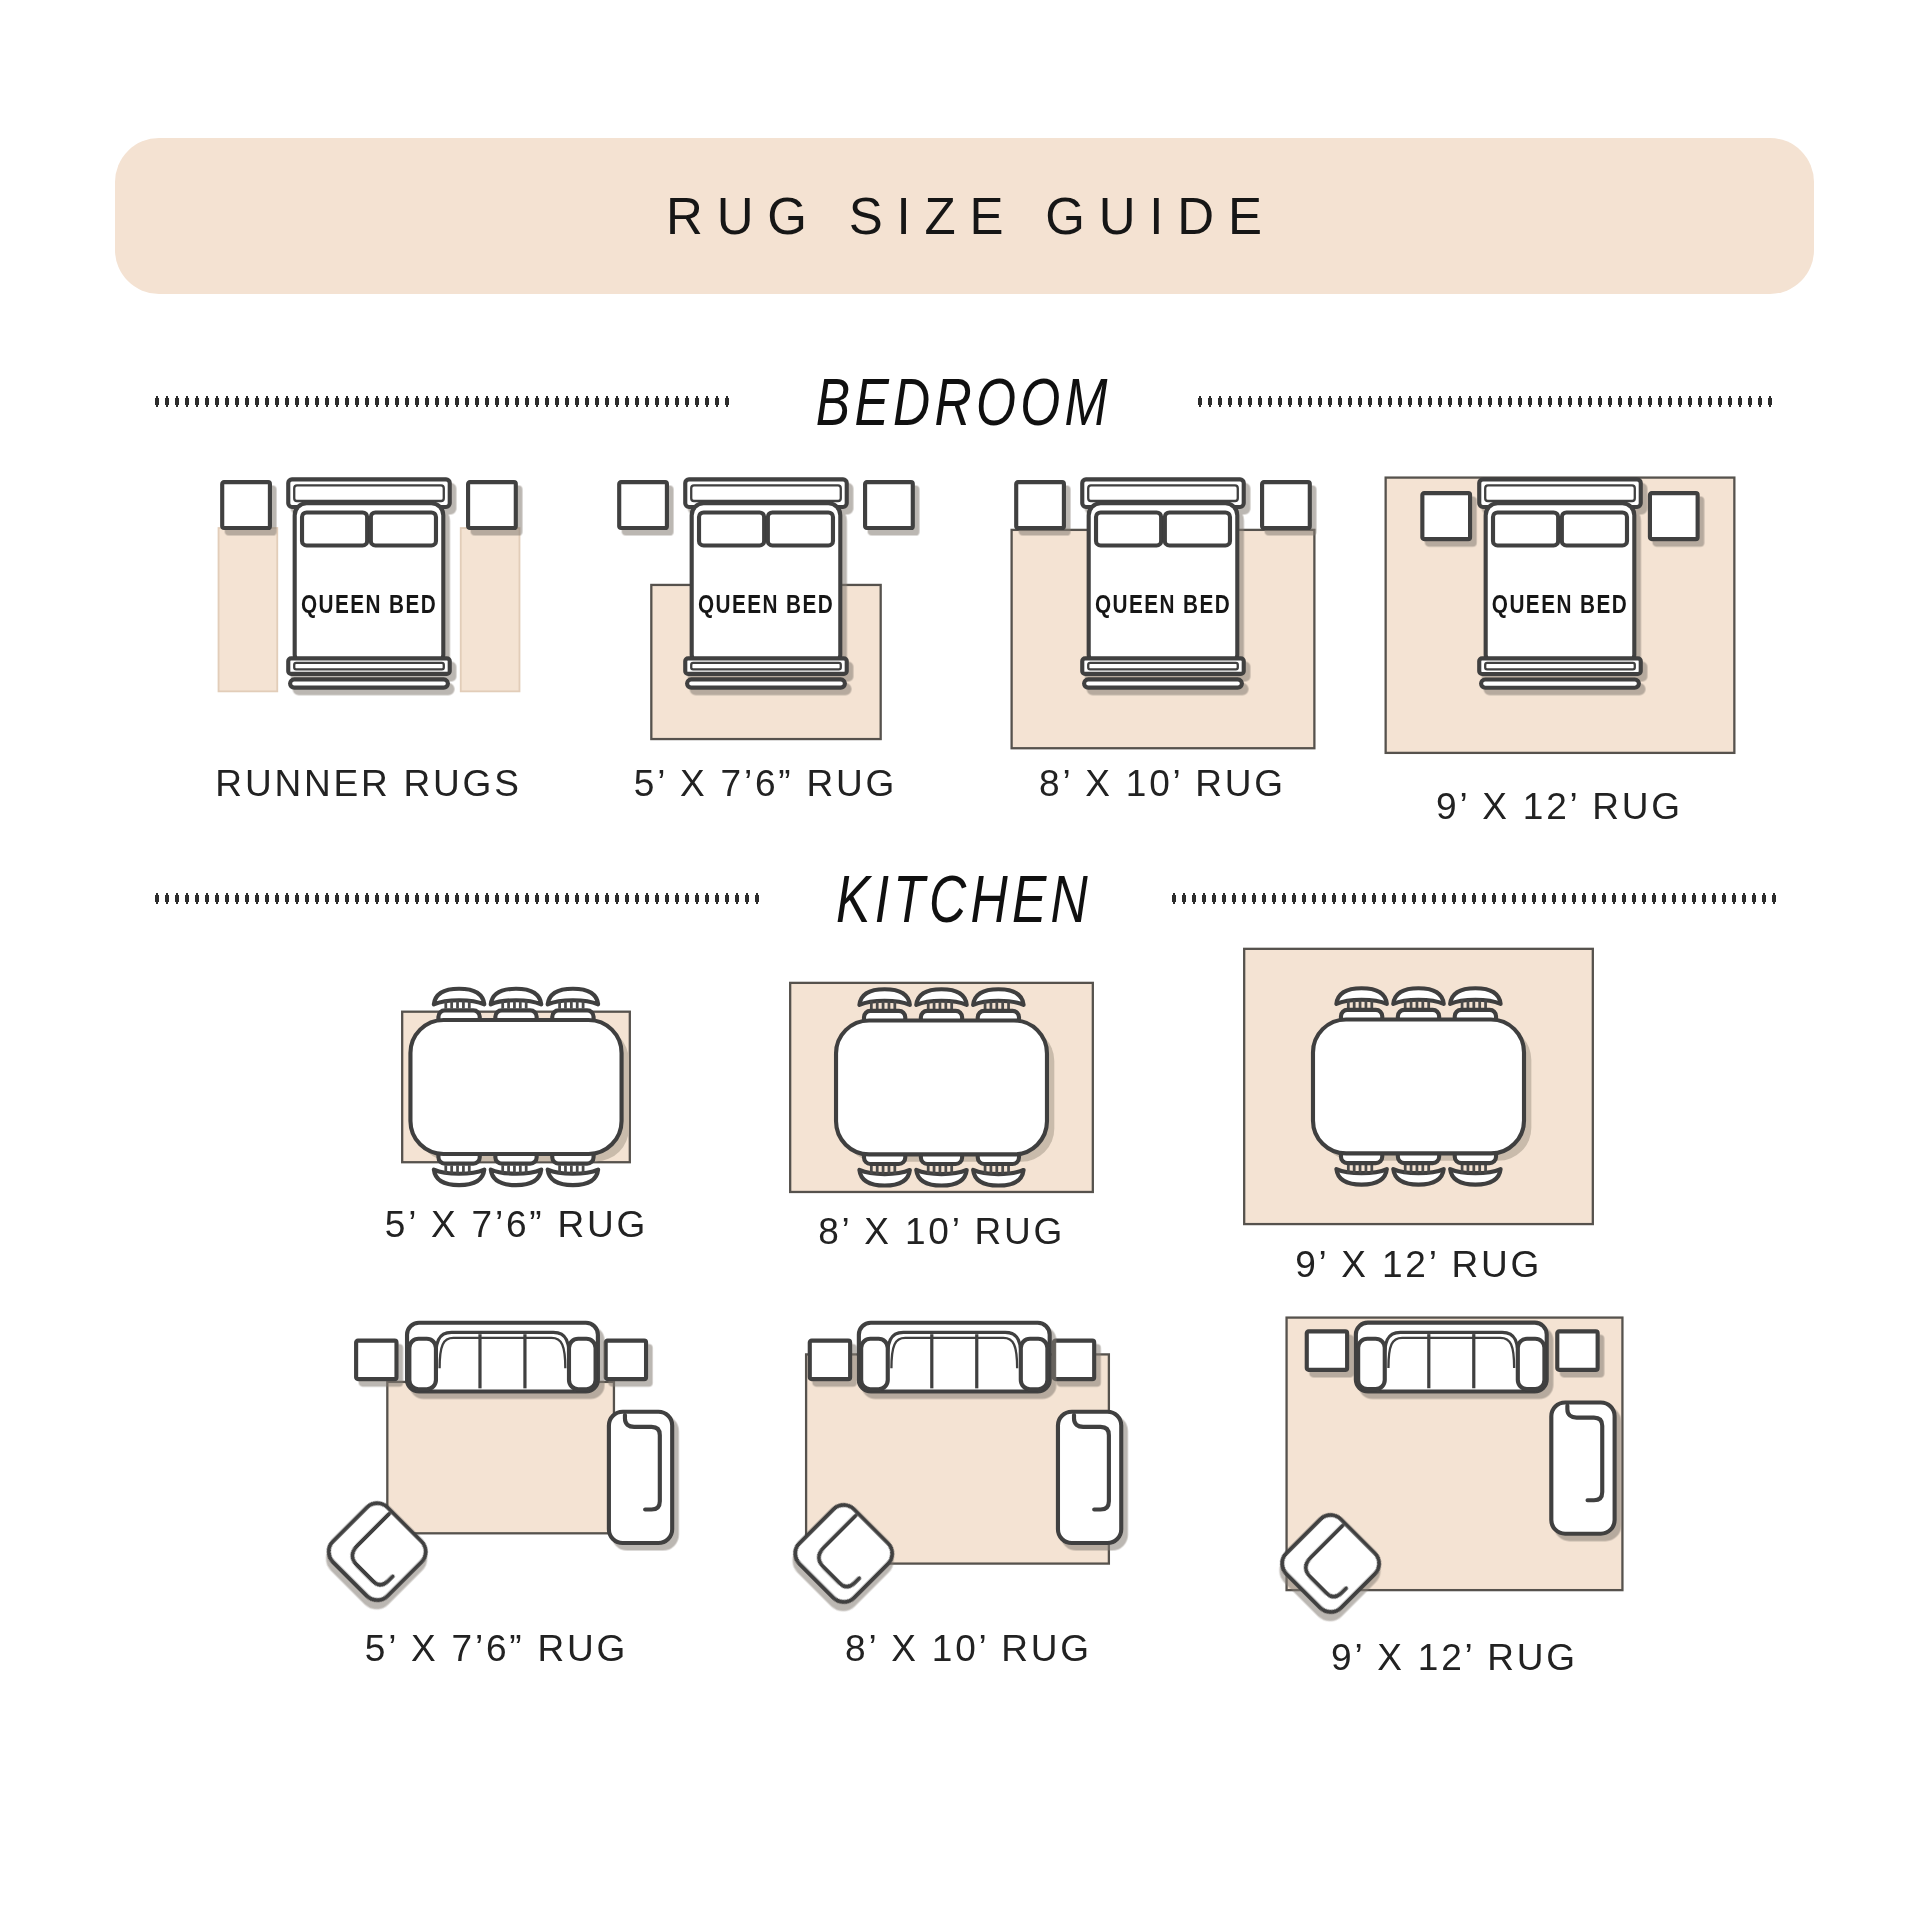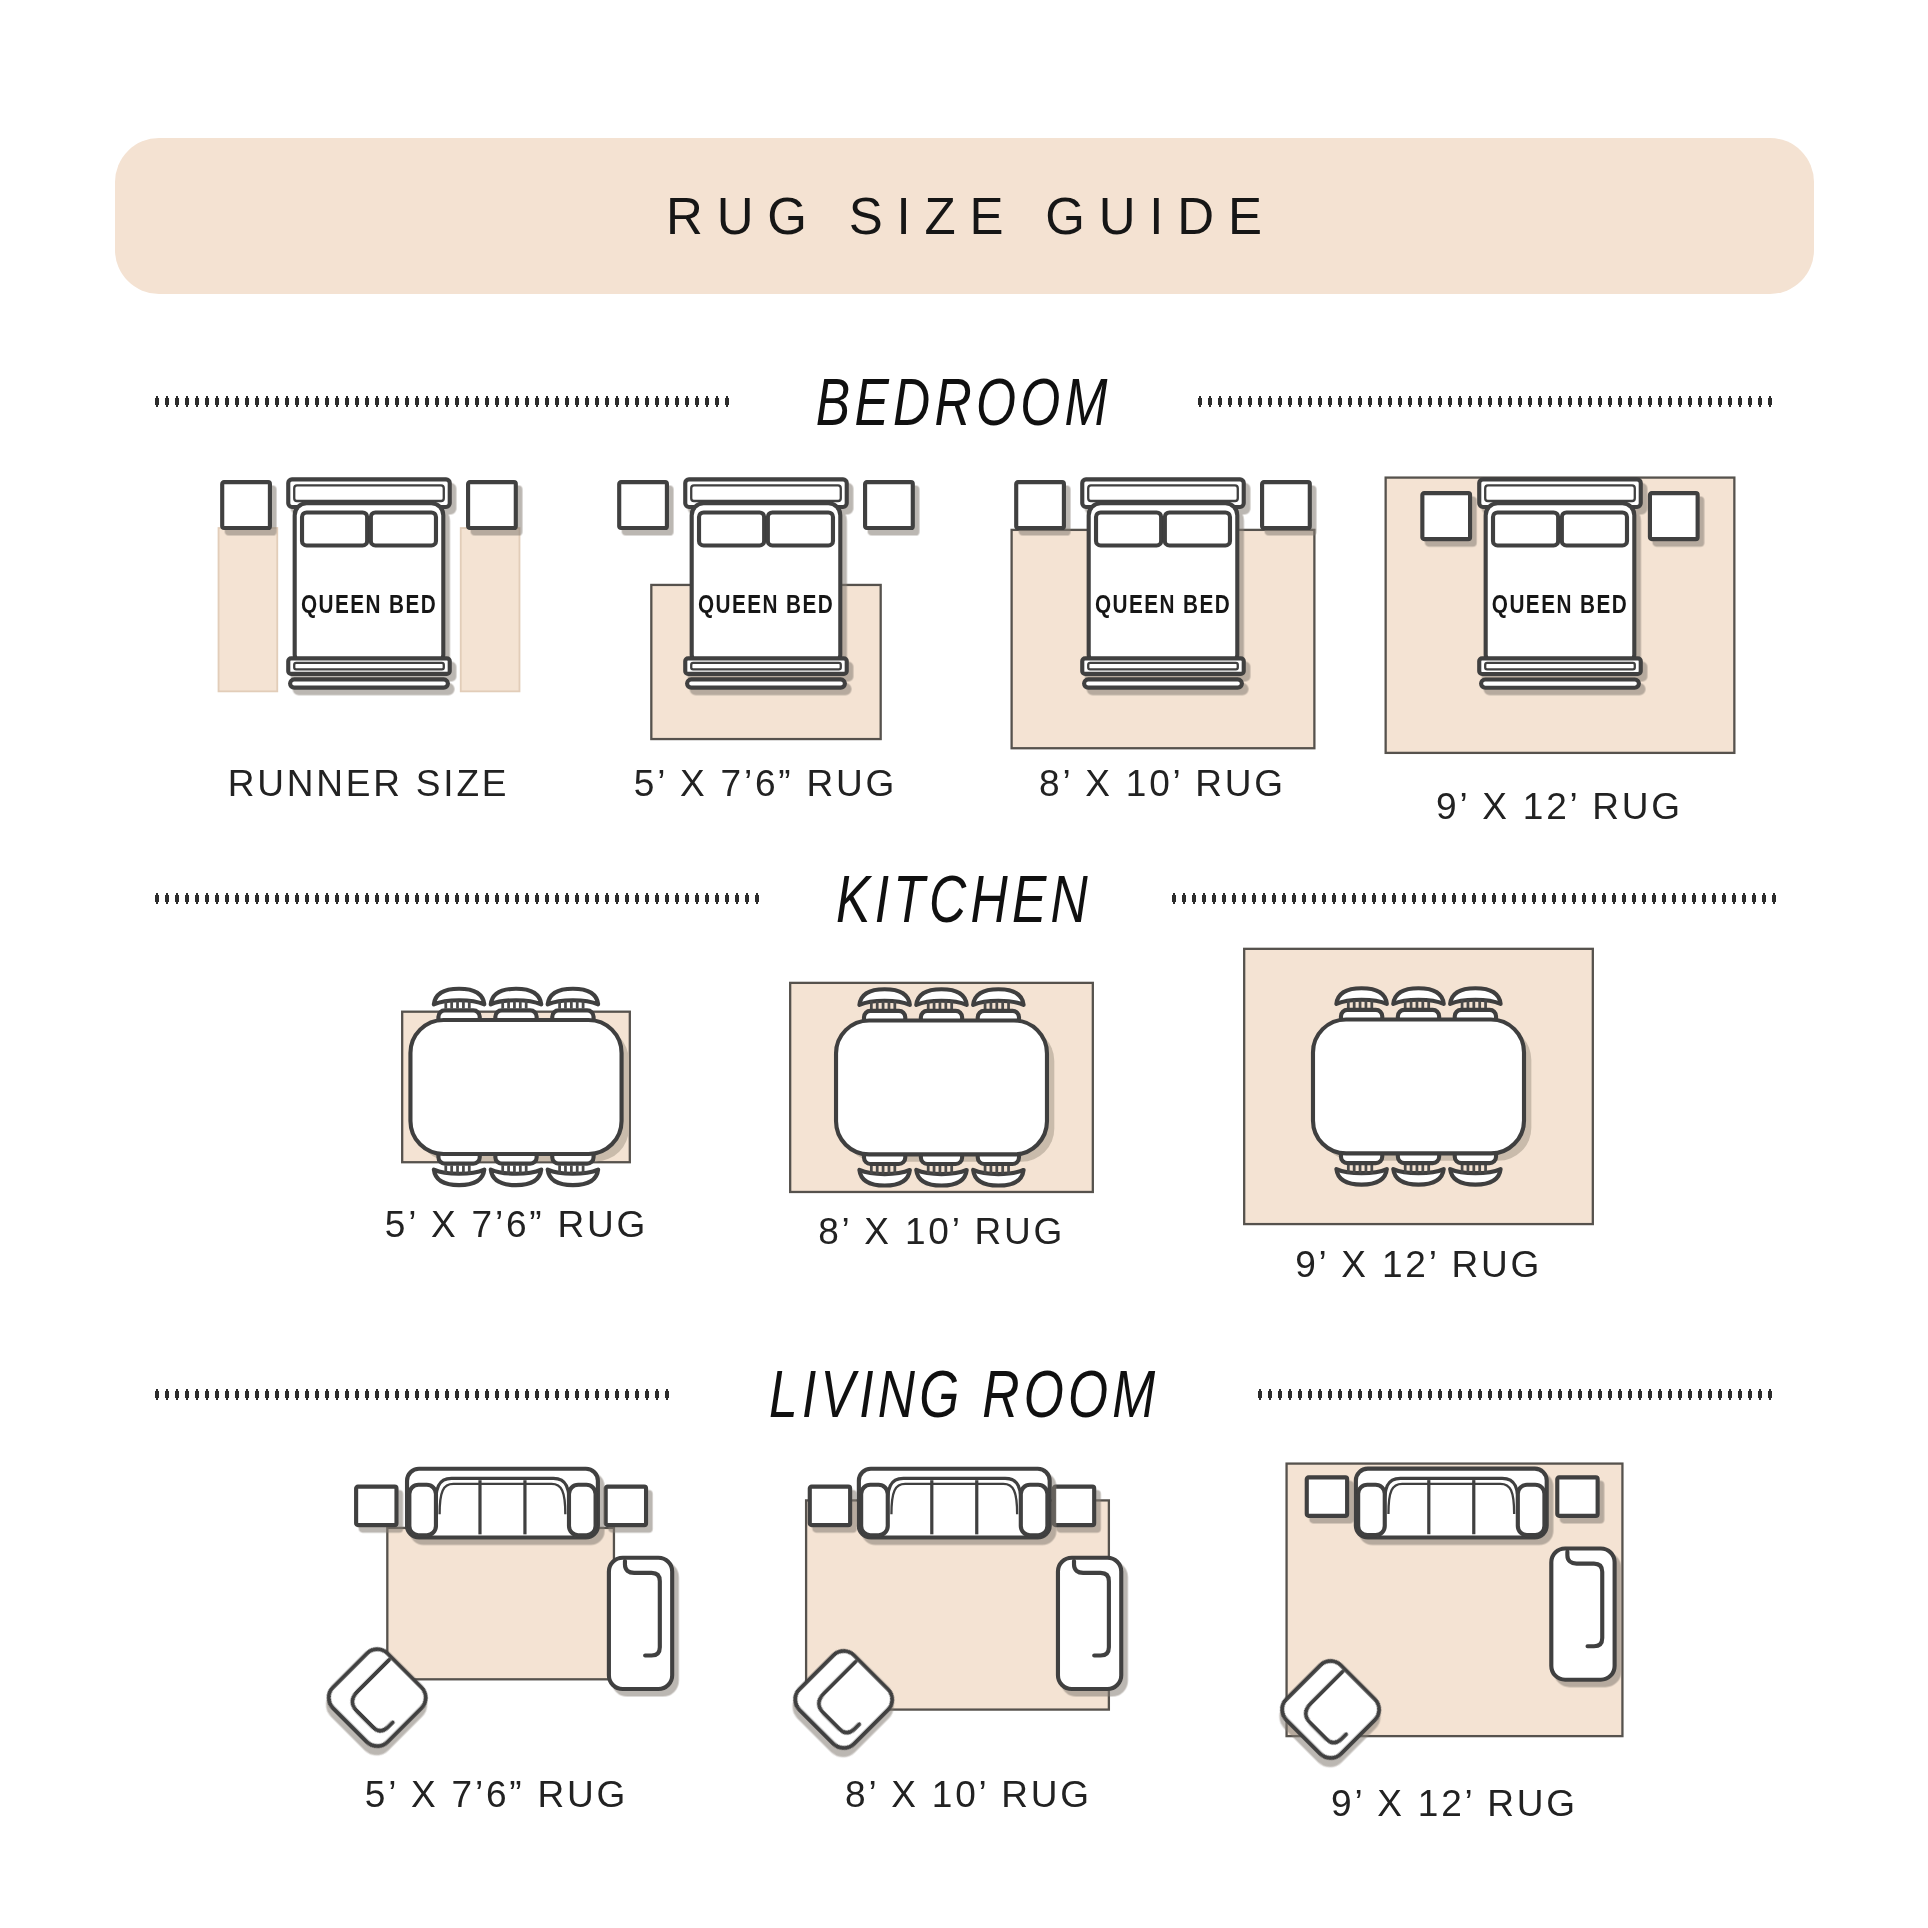--- a/index.html
+++ b/index.html
@@ -127,21 +127,21 @@
   <div class="row row-bedroom">
 
     <div class="figure">
       <svg width="386" height="289" viewBox="0 0 420 315">
         <rect x="46" y="60" width="64" height="178" class="rug-soft"></rect>
         <rect x="310" y="60" width="64" height="178" class="rug-soft"></rect>
         <use href="#g-bed" x="120" y="5" filter="url(#f-gray)"></use>
         <use href="#g-nightstand" x="48" y="8" filter="url(#f-gray)"></use>
         <use href="#g-nightstand" x="316" y="8" filter="url(#f-gray)"></use>
       </svg>
-      <div class="caption">RUNNER SIZE</div>
+      <div class="caption">RUNNER RUGS</div>
     </div>
 
     <div class="figure">
       <svg width="386" height="289" viewBox="0 0 420 315">
         <rect x="85" y="122" width="250" height="168" class="rug"></rect>
         <use href="#g-bed" x="120" y="5" filter="url(#f-gray)"></use>
         <use href="#g-nightstand" x="48" y="8" filter="url(#f-gray)"></use>
         <use href="#g-nightstand" x="316" y="8" filter="url(#f-gray)"></use>
       </svg>
       <div class="caption">5’ X 7’6” RUG</div>
@@ -196,25 +196,20 @@
     <div class="figure">
       <svg width="367" height="284" viewBox="-200 -155 400 309">
         <rect x="-190" y="-150" width="380" height="300" class="rug"></rect>
         <use href="#g-dining"></use>
       </svg>
       <div class="caption">9’ X 12’ RUG</div>
     </div>
 
   </div>
 
-  <div class="divider divider-living">
-    <div class="dots"></div>
-    <h2>LIVING ROOM</h2>
-    <div class="dots"></div>
-  </div>
 
   <div class="row row-living">
 
     <div class="figure">
       <svg width="367" height="303" viewBox="0 0 400 330">
         <rect x="81" y="75" width="247" height="165" class="rug"></rect>
         <use href="#g-endtable" x="45" y="28" filter="url(#f-gray)"></use>
         <use href="#g-endtable" x="317" y="28" filter="url(#f-gray)"></use>
         <use href="#g-sofa" x="100" y="8" filter="url(#f-gray)"></use>
         <use href="#g-chaise" x="320" y="105" filter="url(#f-gray)"></use>

